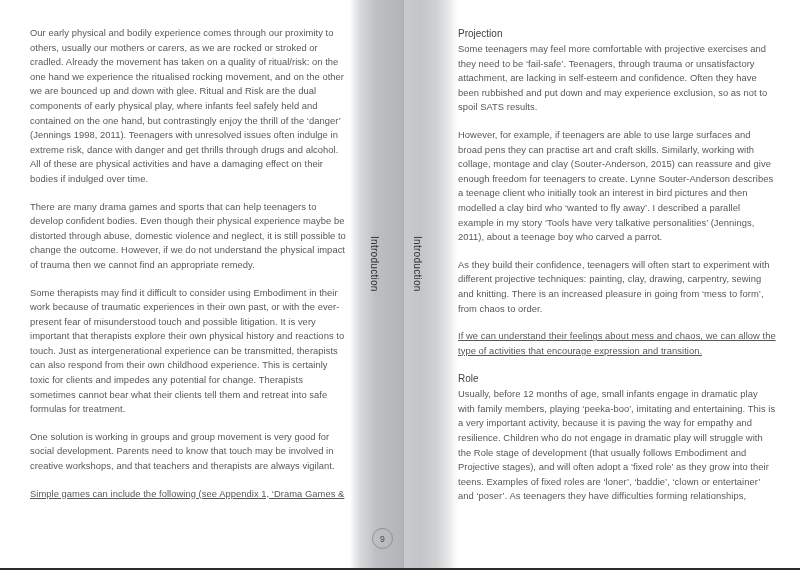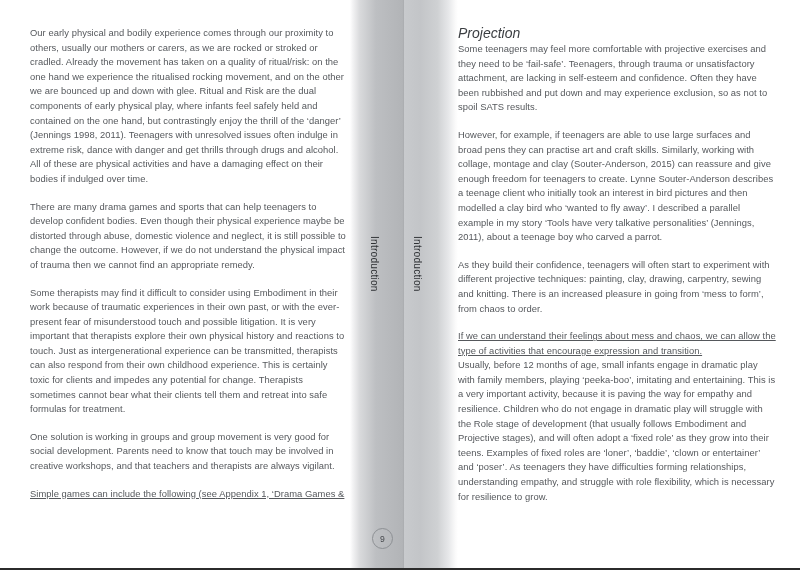--- a/index.html
+++ b/index.html
@@ -55,23 +55,22 @@
     line-height: 14.6px;
     letter-spacing: 0.005em;
     color: #55585c;
     text-align: left;
     font-family: "Liberation Sans", sans-serif;
   }
   p.para.tight { margin-bottom: 0; text-decoration: underline; }
 
   h2.section-heading {
     margin: 0 0 1px 0;
-    font-size: 14px;
+    font-size: 10px;
     line-height: 15px;
-    font-style: italic;
     font-weight: normal;
     color: #3b3e42;
     font-family: "Liberation Sans", sans-serif;
   }
   h2.section-heading.spaced { margin-top: 13px; }
 
   
   #gutter {
     position: absolute;
     top: 0;
@@ -149,20 +148,21 @@
   </div>
 
   <div class="page page-right">
     <div class="page-body">
       <h2 class="section-heading">Projection</h2>
       <p class="para">Some teenagers may feel more comfortable with projective exercises and they need to be ‘fail-safe’. Teenagers, through trauma or unsatisfactory attachment, are lacking in self-esteem and confidence. Often they have been rubbished and put down and may experience exclusion, so as not to spoil SATS results.</p>
       <p class="para">However, for example, if teenagers are able to use large surfaces and broad pens they can practise art and craft skills. Similarly, working with collage, montage and clay (Souter-Anderson, 2015) can reassure and give enough freedom for teenagers to create. Lynne Souter-Anderson describes a teenage client who initially took an interest in bird pictures and then modelled a clay bird who ‘wanted to fly away’. I described a parallel example in my story ‘Tools have very talkative personalities’ (Jennings, 2011), about a teenage boy who carved a parrot.</p>
       <p class="para">As they build their confidence, teenagers will often start to experiment with different projective techniques: painting, clay, drawing, carpentry, sewing and knitting. There is an increased pleasure in going from ‘mess to form’, from chaos to order.</p>
       <p class="para tight">If we can understand their feelings about mess and chaos, we can allow the type of activities that encourage expression and transition.</p>
 
+      <h2 class="section-heading spaced">Role</h2>
       <p class="para">Usually, before 12 months of age, small infants engage in dramatic play with family members, playing ‘peeka-boo’, imitating and entertaining. This is a very important activity, because it is paving the way for empathy and resilience. Children who do not engage in dramatic play will struggle with the Role stage of development (that usually follows Embodiment and Projective stages), and will often adopt a ‘fixed role’ as they grow into their teens. Examples of fixed roles are ‘loner’, ‘baddie’, ‘clown or entertainer’ and ‘poser’. As teenagers they have difficulties forming relationships, understanding empathy, and struggle with role flexibility, which is necessary for resilience to grow.</p>
 
     </div>
   </div>
 
   <div id="gutter">
     <div class="gutter-half gutter-left"></div>
     <div class="gutter-half gutter-right"></div>
 
     <div class="spine-label spine-label-left">Introduction</div>

